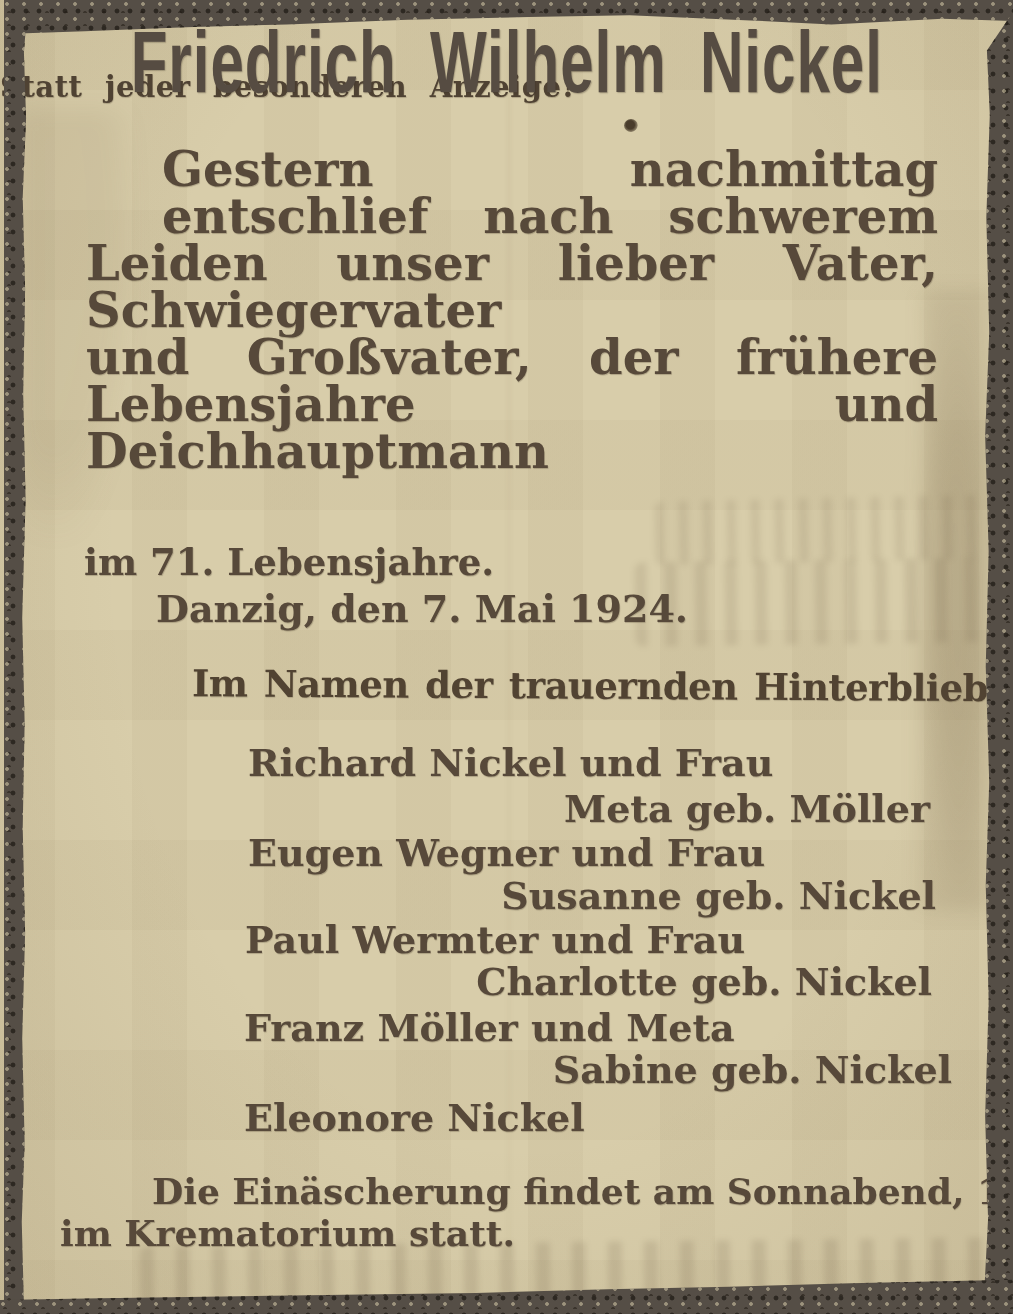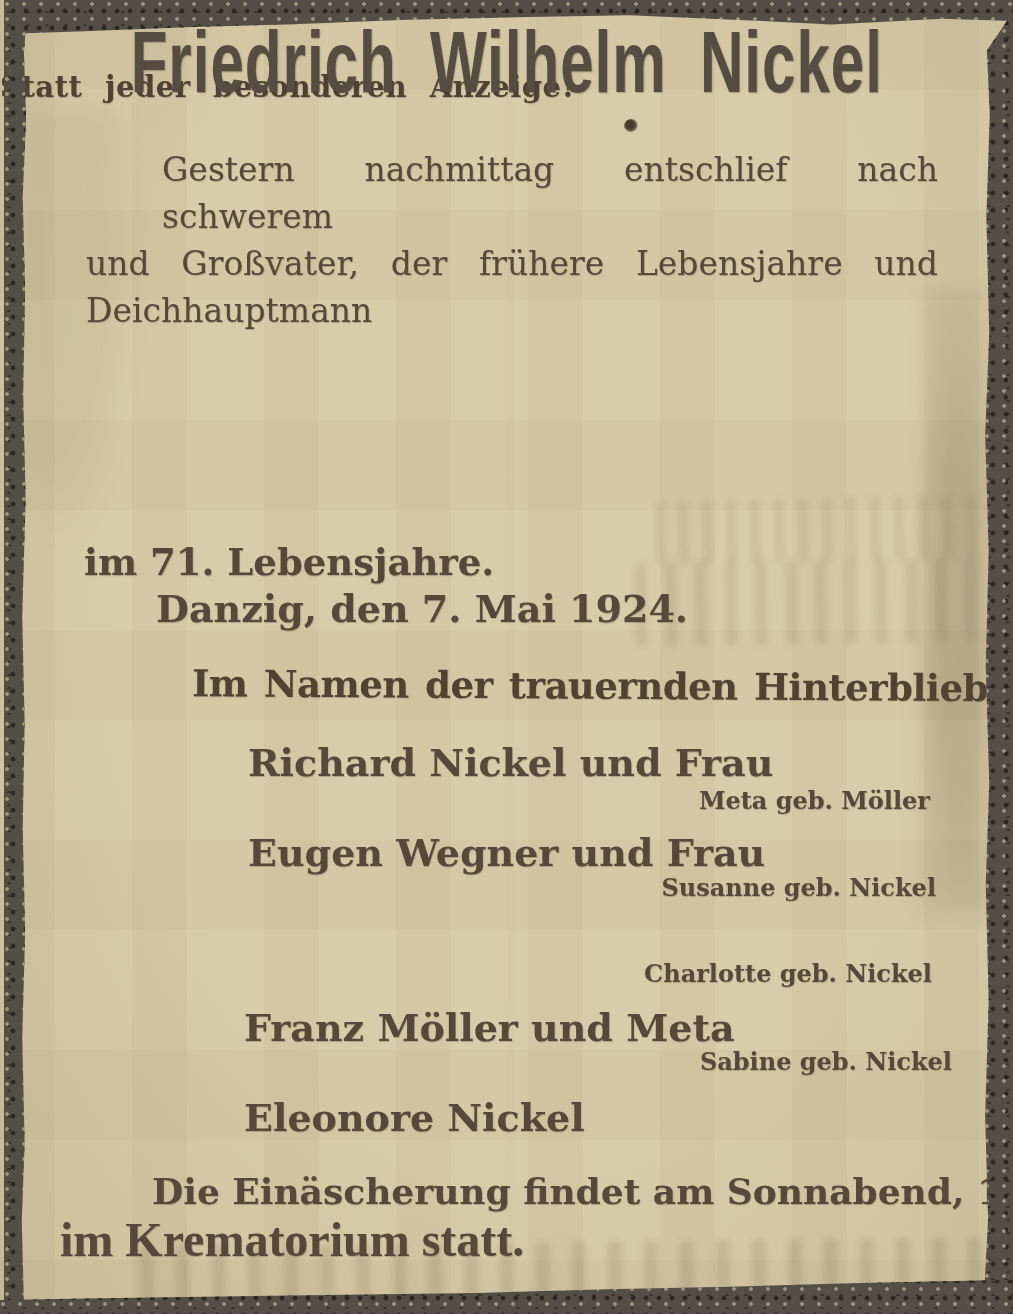--- a/index.html
+++ b/index.html
@@ -58,75 +58,77 @@
   .crease-v{left:507px;top:50px;width:4px;height:1210px;opacity:.6;filter:blur(2px);
     background:linear-gradient(180deg, rgba(105,86,55,.10), rgba(105,86,55,.05));position:absolute;pointer-events:none;}
   .ink-dot{position:absolute;left:624px;top:119px;width:14px;height:13px;border-radius:50%;
     filter:blur(.6px);
     background:radial-gradient(circle at 45% 45%, #4a3d2c 0 40%, rgba(74,61,44,.55) 65%, rgba(0,0,0,0) 75%);}
 
   
   .txt{position:absolute;font-weight:bold;white-space:nowrap;
     text-shadow:0.6px 0.8px 0.7px rgba(60,48,32,.25);}
   .headline{left:0;top:70px;width:100%;font-size:29px;word-spacing:12px;letter-spacing:.5px;color:#4f4233;}
-  .intro{left:86px;top:146px;width:852px;font-size:33px;line-height:47px;font-weight:normal;white-space:normal;}
+  .intro{left:86px;top:146px;width:852px;font-size:48px;line-height:47px;font-weight:bold;white-space:normal;}
   .intro .jline{text-align:justify;text-align-last:justify;}
   .intro .first{padding-left:76px;}
   .intro .last{text-align:left;text-align-last:left;}
   .big-name{left:0;top:336px;width:100%;height:122px;display:flex;align-items:center;justify-content:center;}
   .big-name span{
     font-family:"Liberation Sans","DejaVu Sans",sans-serif;font-weight:700;font-size:62px;
     letter-spacing:1px;word-spacing:16px;color:#564c42;white-space:nowrap;
     transform:scale(.97,1.4);transform-origin:center;
     text-shadow:1px 1px 1px rgba(55,45,32,.3);}
   .honorific{left:0;top:468px;width:100%;text-align:center;font-size:42px;word-spacing:16px;}
   .age-line{left:84px;top:528px;font-size:37px;margin-top:12px;}
   .dateline{left:156px;top:586px;font-size:38px;}
   .mourners-heading{left:192px;top:664px;font-size:37px;letter-spacing:-0.5px;word-spacing:4px;color:#514332;transform:rotate(.35deg);}
   .m-name{font-size:38px;}
-  .m-spouse{font-size:24px;text-align:right;}
+  .m-spouse{font-size:38px;text-align:right;}
   .footer-1{left:152px;top:1170px;font-size:36px;}
-  .footer-2{left:60px;top:1212px;font-size:48px;font-family:Liberation Serif, serif;}
+  .footer-2{left:60px;top:1212px;font-size:36px;}
 </style>
 </head>
 <body>
 
 <div class="stage">
 
   <div class="paper-texture"></div>
   <div class="stain-top-left ghost"></div>
   <div class="stain-right ghost"></div>
   <div class="crease-v"></div>
 
   <div class="ghost ghost-1"></div>
   <div class="ghost ghost-2"></div>
   <div class="ghost ghost-3"></div>
 
   <div class="txt headline">Statt jeder besonderen Anzeige!</div>
   <div class="ink-dot"></div>
 
   <div class="txt intro">
     <div class="jline first">Gestern nachmittag entschlief nach schwerem</div>
+    <div class="jline">Leiden unser lieber Vater, Schwiegervater</div>
     <div class="jline">und Großvater, der frühere Lebensjahre und</div>
     <div class="last">Deichhauptmann</div>
   </div>
 
   <div class="big-name">
     <span>Friedrich Wilhelm Nickel</span>
   </div>
 
   <div class="txt age-line">im 71. Lebensjahre.</div>
   <div class="txt dateline">Danzig, den 7. Mai 1924.</div>
 
   <div class="txt mourners-heading">Im Namen der trauernden Hinterbliebenen</div>
 
   <div class="txt m-name" style="left:248px;top:740px;">Richard Nickel und Frau</div>
   <div class="txt m-spouse" style="left:0;top:786px;width:930px;">Meta geb. Möller</div>
   <div class="txt m-name" style="left:248px;top:830px;">Eugen Wegner und Frau</div>
   <div class="txt m-spouse" style="left:0;top:873px;width:936px;">Susanne geb. Nickel</div>
+  <div class="txt m-name" style="left:245px;top:917px;">Paul Wermter und Frau</div>
   <div class="txt m-spouse" style="left:0;top:959px;width:932px;">Charlotte geb. Nickel</div>
   <div class="txt m-name" style="left:244px;top:1005px;">Franz Möller und Meta</div>
   <div class="txt m-spouse" style="left:0;top:1047px;width:936px;margin-left:16px;">Sabine geb. Nickel</div>
   <div class="txt m-name" style="left:244px;top:1095px;">Eleonore Nickel</div>
 
   <div class="txt footer-1">Die Einäscherung findet am Sonnabend, 11 Uhr,</div>
   <div class="txt footer-2">im Krematorium statt.</div>
 
   <div class="speck border-top"></div>
   <div class="speck border-left"></div>

